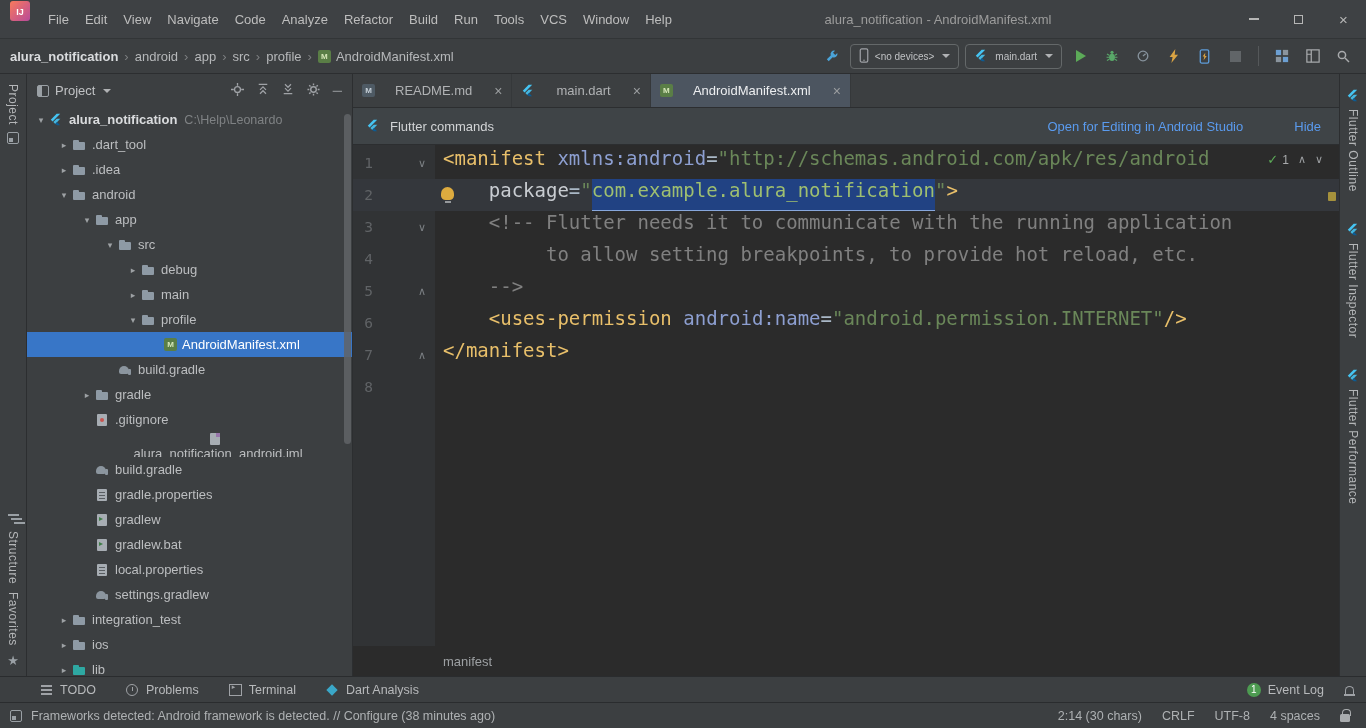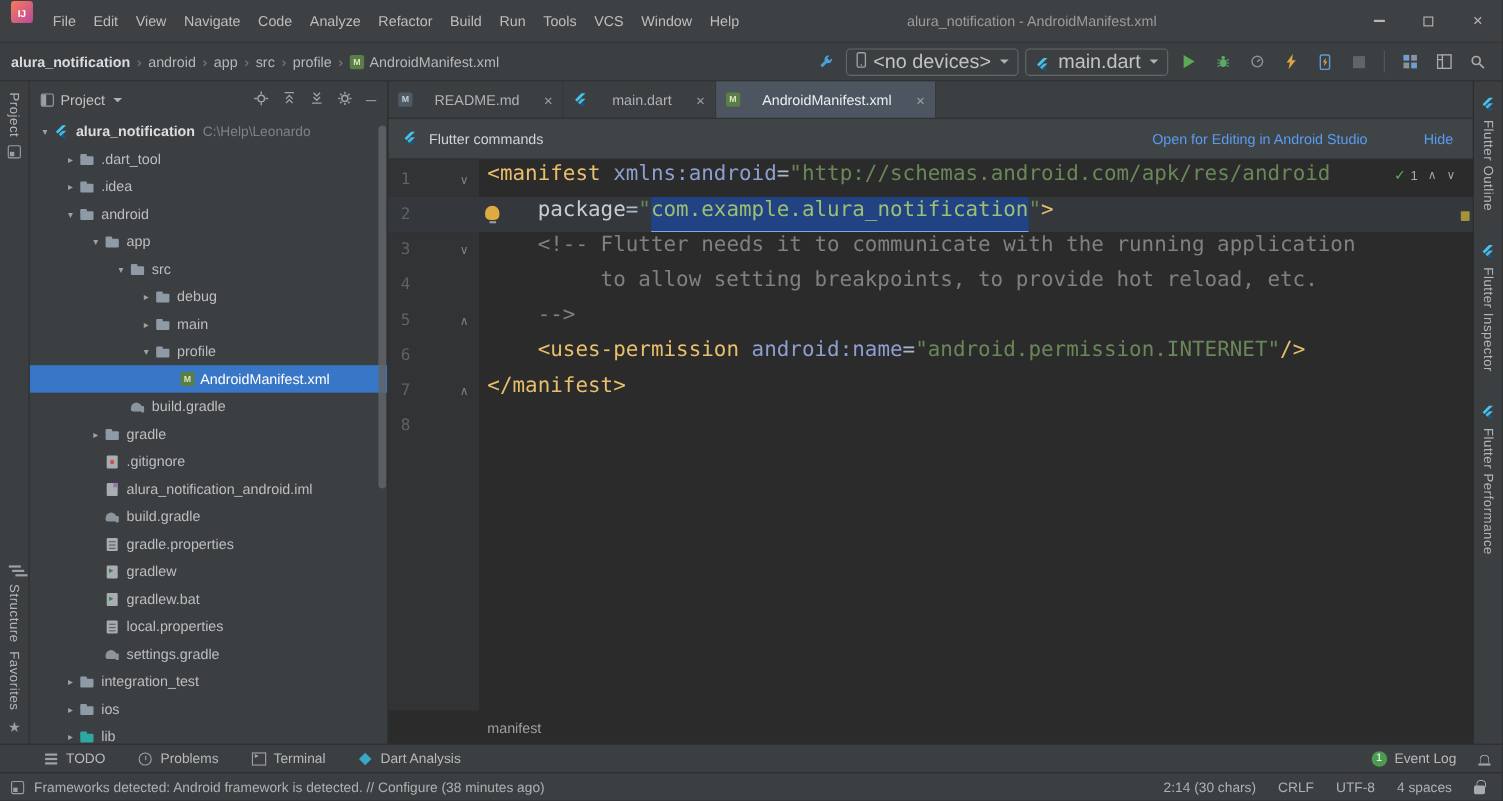--- a/index.html
+++ b/index.html
@@ -17,21 +17,21 @@
 .wbtn .bar{width:10px;height:2px;background:#b6b6b6}
 .wbtn .sq{width:9px;height:9px;border:1.5px solid #b6b6b6}
 
 
 .toolbar{height:36px;background:#3c3f41;border-top:1px solid #323537;border-bottom:1px solid #2c2e30;display:flex;align-items:center;padding:0 10px}
 .bcb{display:flex;align-items:center;min-width:0;white-space:nowrap}
 .crumb{display:inline-flex;align-items:center;gap:5px;font-size:13px;color:#b6b8ba}
 .crumb.first{font-weight:bold;color:#dadcde}
 .crumb-sep{color:#7d7f81;padding:0 6px;font-size:13px}
 .tb-right{margin-left:auto;display:flex;align-items:center;gap:6px;flex:none}
-.dd{height:25px;border:1px solid #646869;border-radius:4px;display:flex;align-items:center;gap:6px;padding:0 8px;font-size:18px;color:#c0c2c4;background:#3c3f41}
+.dd{height:25px;border:1px solid #646869;border-radius:4px;display:flex;align-items:center;gap:6px;padding:0 8px;font-size:10px;color:#c0c2c4;background:#3c3f41}
 .caret{width:0;height:0;border-left:4px solid transparent;border-right:4px solid transparent;border-top:4px solid #b0b2b4;margin-left:2px}
 .abtn{width:25px;height:25px;display:inline-flex;align-items:center;justify-content:center}
 .vsep{width:1px;height:20px;background:#55585a;margin:0 4px}
 .play{width:0;height:0;border-top:6px solid transparent;border-bottom:6px solid transparent;border-left:10px solid #5caa58}
 .stop{width:11px;height:11px;background:#616568}
 
 
 .main{display:flex;height:602px}
 .lstrip{width:27px;background:#3c3f41;border-right:1px solid #2c2e30;display:flex;flex-direction:column;align-items:center;padding:10px 0 8px;gap:8px}
 .rstrip{width:27px;background:#3c3f41;border-left:1px solid #2c2e30;display:flex;flex-direction:column;align-items:center;padding:14px 0 6px;gap:30px}
@@ -392,21 +392,21 @@
         <div class="trow" style="padding-left: 52px;">
           <span class="chev">▸</span>
           <span class="f-ico folder"></span>
           <span class="tlabel">gradle</span>
         </div>
         <div class="trow" style="padding-left: 52px;">
           <span class="chev"></span>
           <span class="f-ico page-git"></span>
           <span class="tlabel">.gitignore</span>
         </div>
-        <div class="trow" style="padding-left: 52px;">
+        <div class="trow" style="padding-left: 52px; flex-direction: column;">
           <span class="chev"></span>
           <span class="f-ico page-iml"></span>
           <span class="tlabel">alura_notification_android.iml</span>
         </div>
         <div class="trow" style="padding-left: 52px;">
           <span class="chev"></span>
           <span class="f-ico gradle-e"></span>
           <span class="tlabel">build.gradle</span>
         </div>
         <div class="trow" style="padding-left: 52px;">
@@ -425,21 +425,21 @@
           <span class="tlabel">gradlew.bat</span>
         </div>
         <div class="trow" style="padding-left: 52px;">
           <span class="chev"></span>
           <span class="f-ico page-prop"></span>
           <span class="tlabel">local.properties</span>
         </div>
         <div class="trow" style="padding-left: 52px;">
           <span class="chev"></span>
           <span class="f-ico gradle-e"></span>
-          <span class="tlabel">settings.gradle</span>
+          <span class="tlabel">settings.gradlew</span>
         </div>
         <div class="trow" style="padding-left: 29px;">
           <span class="chev">▸</span>
           <span class="f-ico folder"></span>
           <span class="tlabel">integration_test</span>
         </div>
         <div class="trow" style="padding-left: 29px;">
           <span class="chev">▸</span>
           <span class="f-ico folder"></span>
           <span class="tlabel">ios</span>

